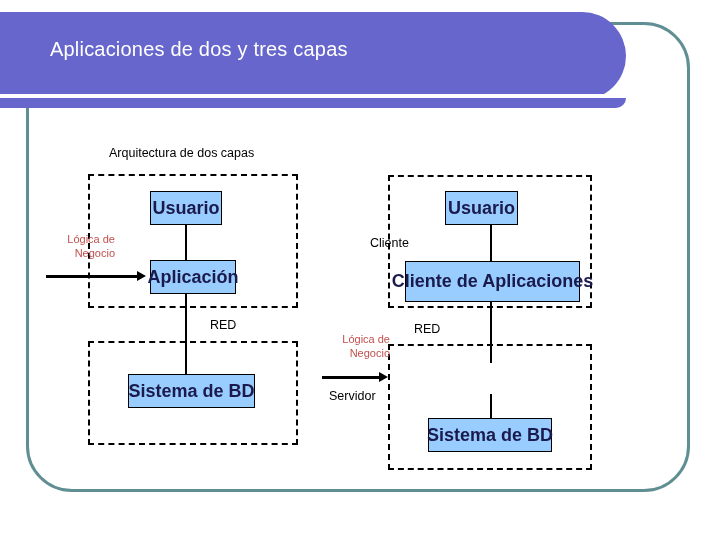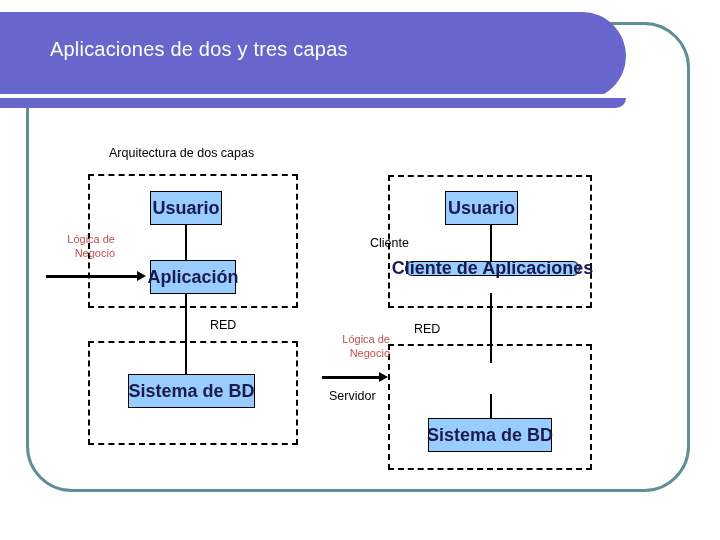--- a/index.html
+++ b/index.html
@@ -172,21 +172,21 @@
 
   <div class="dash-box" style="left:388px; top:175px; width:204px; height:133px;"></div>
 
   <div class="dash-box" style="left:388px; top:344px; width:204px; height:126px;"></div>
 
   <div class="connector" style="left:490px; top:224px; height:37px;"></div>
   <div class="connector" style="left:490px; top:293px; height:70px;"></div>
   <div class="connector" style="left:490px; top:394px; height:25px;"></div>
 
   <div class="node" style="left:445px; top:191px; width:73px; height:34px;">Usuario</div>
-  <div class="node" style="left:405px; top:261px; width:175px; height:15px;border-radius:8px;">Cliente de Aplicaciones</div>
+  <div class="node" style="left:405px; top:261px; width:175px; height:41px;">Cliente de Aplicaciones</div>
   <div class="node" style="left:428px; top:418px; width:124px; height:34px;">Sistema de BD</div>
 
   <div class="plain-label" style="left:322px; top:236px;margin-left:48px;">Cliente</div>
   <div class="plain-label" style="left:329px; top:389px;">Servidor</div>
   <div class="plain-label" style="left:414px; top:322px;">RED</div>
 
   <div class="logic-label" style="left:314px; top:333px; width:76px;">
     <span>Lógica de</span><br>
     <span>Negocio</span>
   </div>

